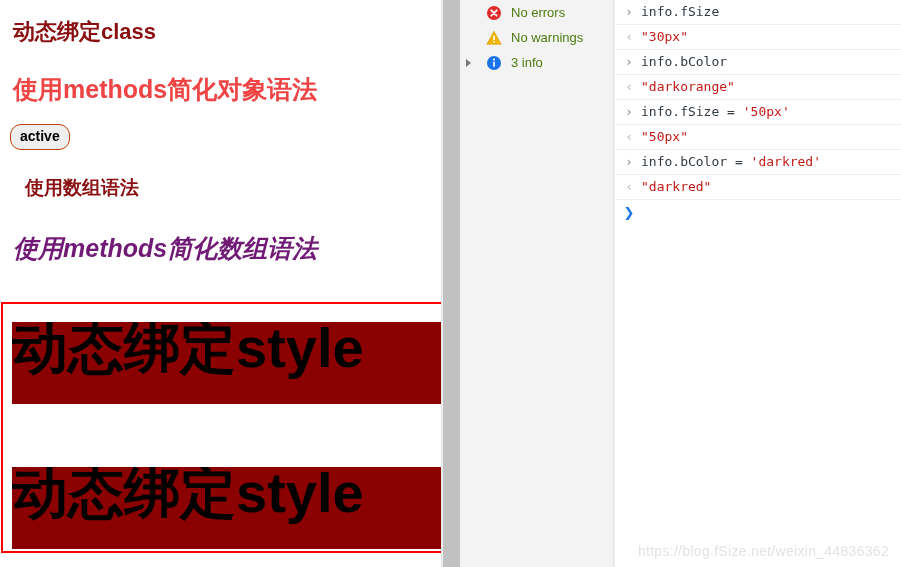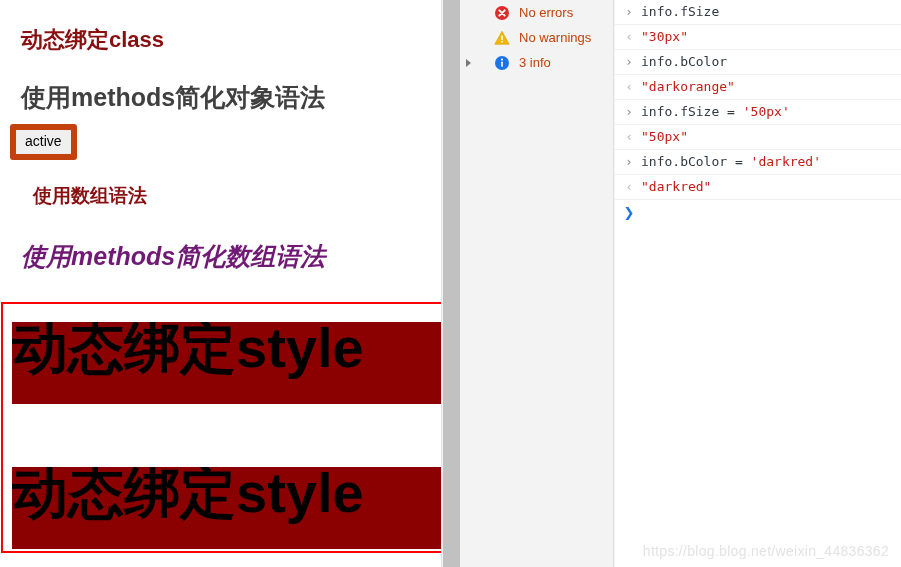--- a/index.html
+++ b/index.html
@@ -32,21 +32,21 @@
     flex: 0 0 auto;
   }
   .page-content {
     position: absolute;
     left: 0;
     top: 0;
     width: 460px;
   }
 
   h2.heading {
-    margin: 12px;
+    margin: 4px;
     color: #8a0f10;
     font-family: "Liberation Sans", sans-serif;
     font-weight: bold;
     white-space: nowrap;
   }
   .h-class   { position: absolute; left: 9px;  top: 13px;  font-size: 22px; letter-spacing: 0px; }
   .h-methods { position: absolute; left: 9px;  top: 69px;  font-size: 25px; }
   .h-array   { position: absolute; left: 21px;  top: 171px; font-size: 19px; }
   .h-arraym  { position: absolute; left: 9px;  top: 228px; font-size: 25px; }
 
@@ -55,25 +55,26 @@
     left: 10px;
     top: 124px;
     display: flex;
     gap: 8px;
   }
   .demo-btn {
     font-family: "Liberation Sans", sans-serif;
     font-size: 14px;
     color: #000000;
     background: #efefef;
-    border: 6px solid #c2410c;
-    border-radius: 3px;
+    border: 1px solid #c2410c;
+    border-radius: 11px;
     padding: 3px 9px 4px 9px;
     line-height: 17px;
     cursor: pointer;
+    font-weight: bold;
   }
 
   
   .style-demo-box {
     position: absolute;
     left: 1px;
     top: 302px;
     width: 452px;
     height: 251px;
     border: 2px solid #ff0000;
@@ -146,23 +147,23 @@
     background: #f3f3f3;
     border-right: 1px solid #e0e0e0;
     box-sizing: border-box;
     padding-top: 0px;
   }
   .filter-row {
     position: relative;
     display: flex;
     align-items: center;
     height: 25px;
-    padding-left: 34px;
+    padding-left: 26px;
     font-size: 13px;
-    color: #c2410c;
+    color: #4d7c0f;
     font-family: "Liberation Sans", sans-serif;
     cursor: pointer;
     white-space: nowrap;
   }
   .filter-row .twisty {
     position: absolute;
     left: 6px;
     top: 9px;
     width: 0;
     height: 0;
@@ -243,21 +244,21 @@
 </head>
 <body>
 
 <div id="root">
 
   <div class="page-pane">
     <div class="page-content">
 
       <h2 class="heading h-class" style="color: rgb(138, 15, 16);">动态绑定class</h2>
 
-      <h2 class="heading h-methods" style="color: #404040;">使用methods简化对象语法</h2>
+      <h2 class="heading h-methods" style="color: #ef4444;">使用methods简化对象语法</h2>
 
       <div class="btn-row">
         <button class="demo-btn">active</button>
       </div>
 
       <h2 class="heading h-array" style="color: rgb(138, 15, 16);">使用数组语法</h2>
 
       <h2 class="heading h-arraym" style="color: #701a75; font-style: italic;">使用methods简化数组语法</h2>
 
       <div class="style-demo-box" style="border-color: rgb(255, 0, 0);">
@@ -317,16 +318,16 @@
         <div class="msg output"><span class="sigil">‹</span><span class="tokstr">"darkorange"</span></div>
         <div class="msg input"><span class="sigil">›</span><span class="code">info.fSize</span><span class="tokop"> = </span><span class="tokstr">'50px'</span></div>
         <div class="msg output"><span class="sigil">‹</span><span class="tokstr">"50px"</span></div>
         <div class="msg input"><span class="sigil">›</span><span class="code">info.bColor</span><span class="tokop"> = </span><span class="tokstr">'darkred'</span></div>
         <div class="msg output"><span class="sigil">‹</span><span class="tokstr">"darkred"</span></div>
         <div class="msg prompt">
           <span class="sigil">❯</span>
         </div>
       </div>
 
-    <div class="watermark">https://blog.blog.net/weixin_44836362</div>
+    <div class="watermark">https://blog.fSize.net/weixin_44836362</div>
   </div>
 
 </div>
 
 </body></html>

